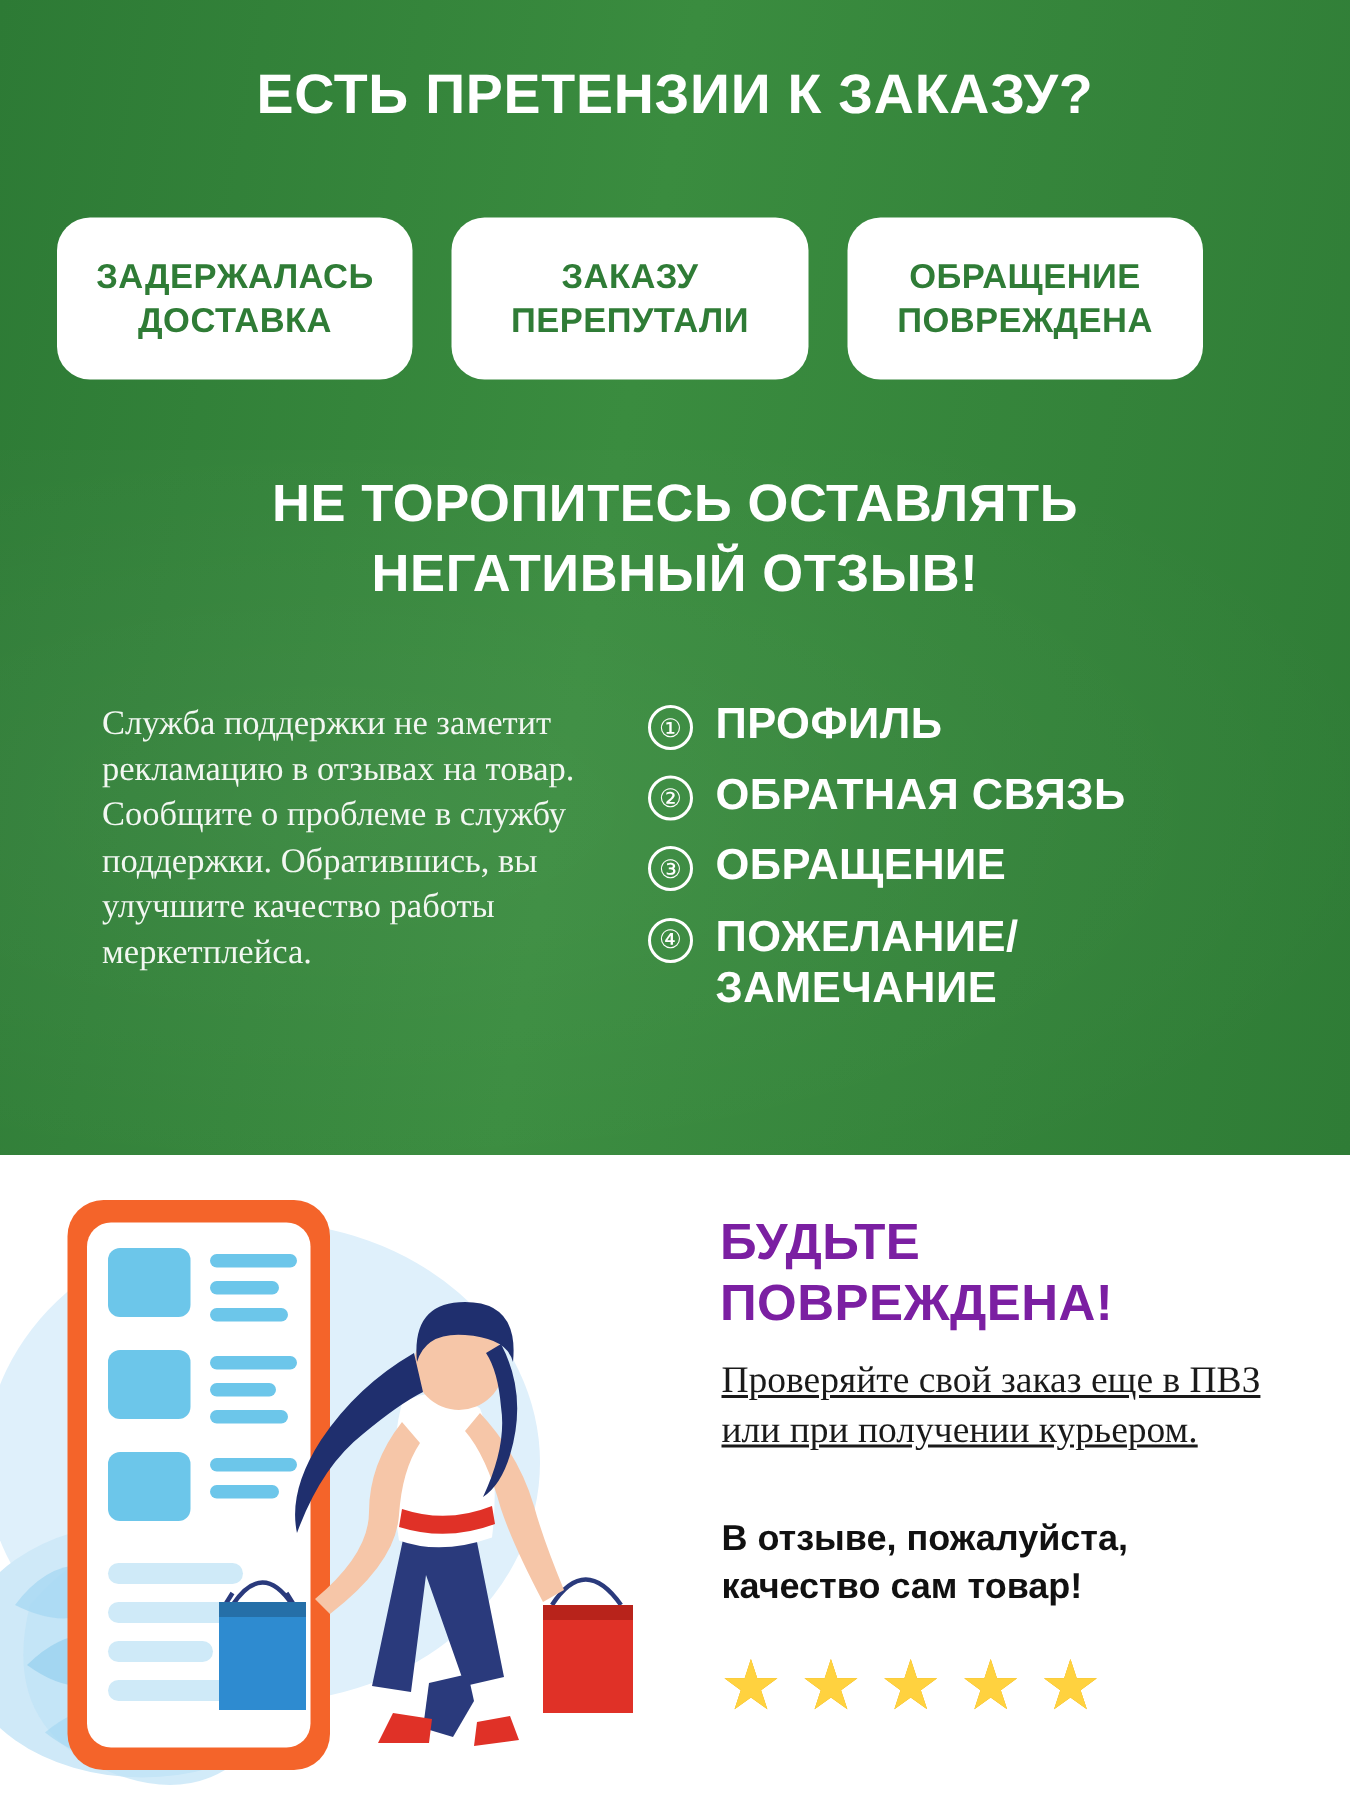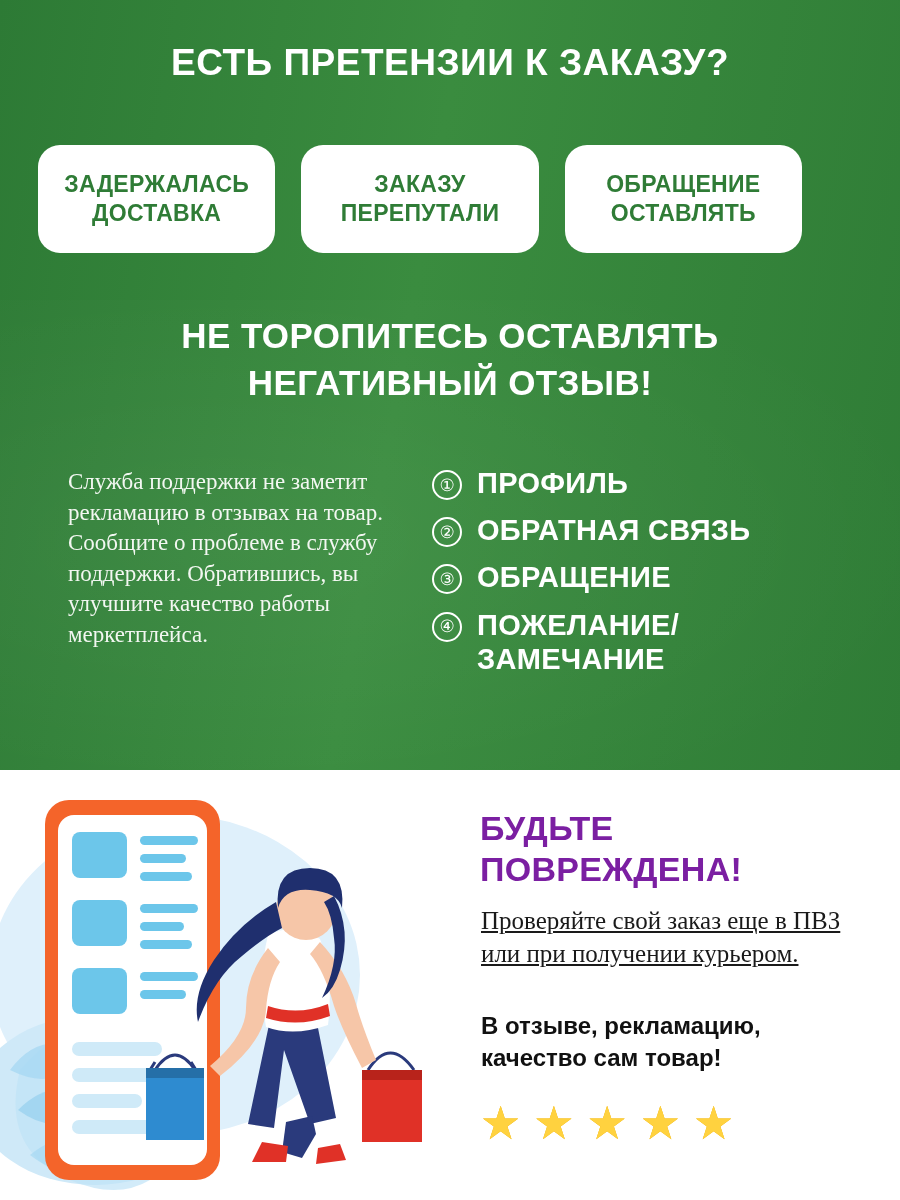--- a/index.html
+++ b/index.html
@@ -222,21 +222,21 @@
       </div>
       <div class="pill">
         <span>
           <span>ЗАКАЗУ</span><br>
           <span>ПЕРЕПУТАЛИ</span>
         </span>
       </div>
       <div class="pill">
         <span>
           <span>ОБРАЩЕНИЕ</span><br>
-          <span>ОСТАВЛЯТЬ</span>
+          <span>ПОВРЕЖДЕНА</span>
         </span>
       </div>
     </div>
 
     <div class="subhead">
       <span>НЕ ТОРОПИТЕСЬ ОСТАВЛЯТЬ</span><br>
       <span>НЕГАТИВНЫЙ ОТЗЫВ!</span>
     </div>
 
     <div class="support-text">Служба поддержки не заметит рекламацию в отзывах на товар. Сообщите о проблеме в службу поддержки. Обратившись, вы улучшите качество работы меркетплейса.</div>
@@ -322,21 +322,21 @@
     </div>
 
     <div class="attention-title">
       <span>БУДЬТЕ</span><br>
       <span>ПОВРЕЖДЕНА!</span>
     </div>
 
     <div class="attention-body">Проверяйте свой заказ еще в ПВЗ или при получении курьером.</div>
 
     <div class="attention-bold">
-      <span>В отзыве, рекламацию,</span><br>
+      <span>В отзыве, пожалуйста,</span><br>
       <span>качество сам товар!</span>
     </div>
 
     <div class="stars">
       <span class="star">★</span>
       <span class="star">★</span>
       <span class="star">★</span>
       <span class="star">★</span>
       <span class="star">★</span>
     </div>

